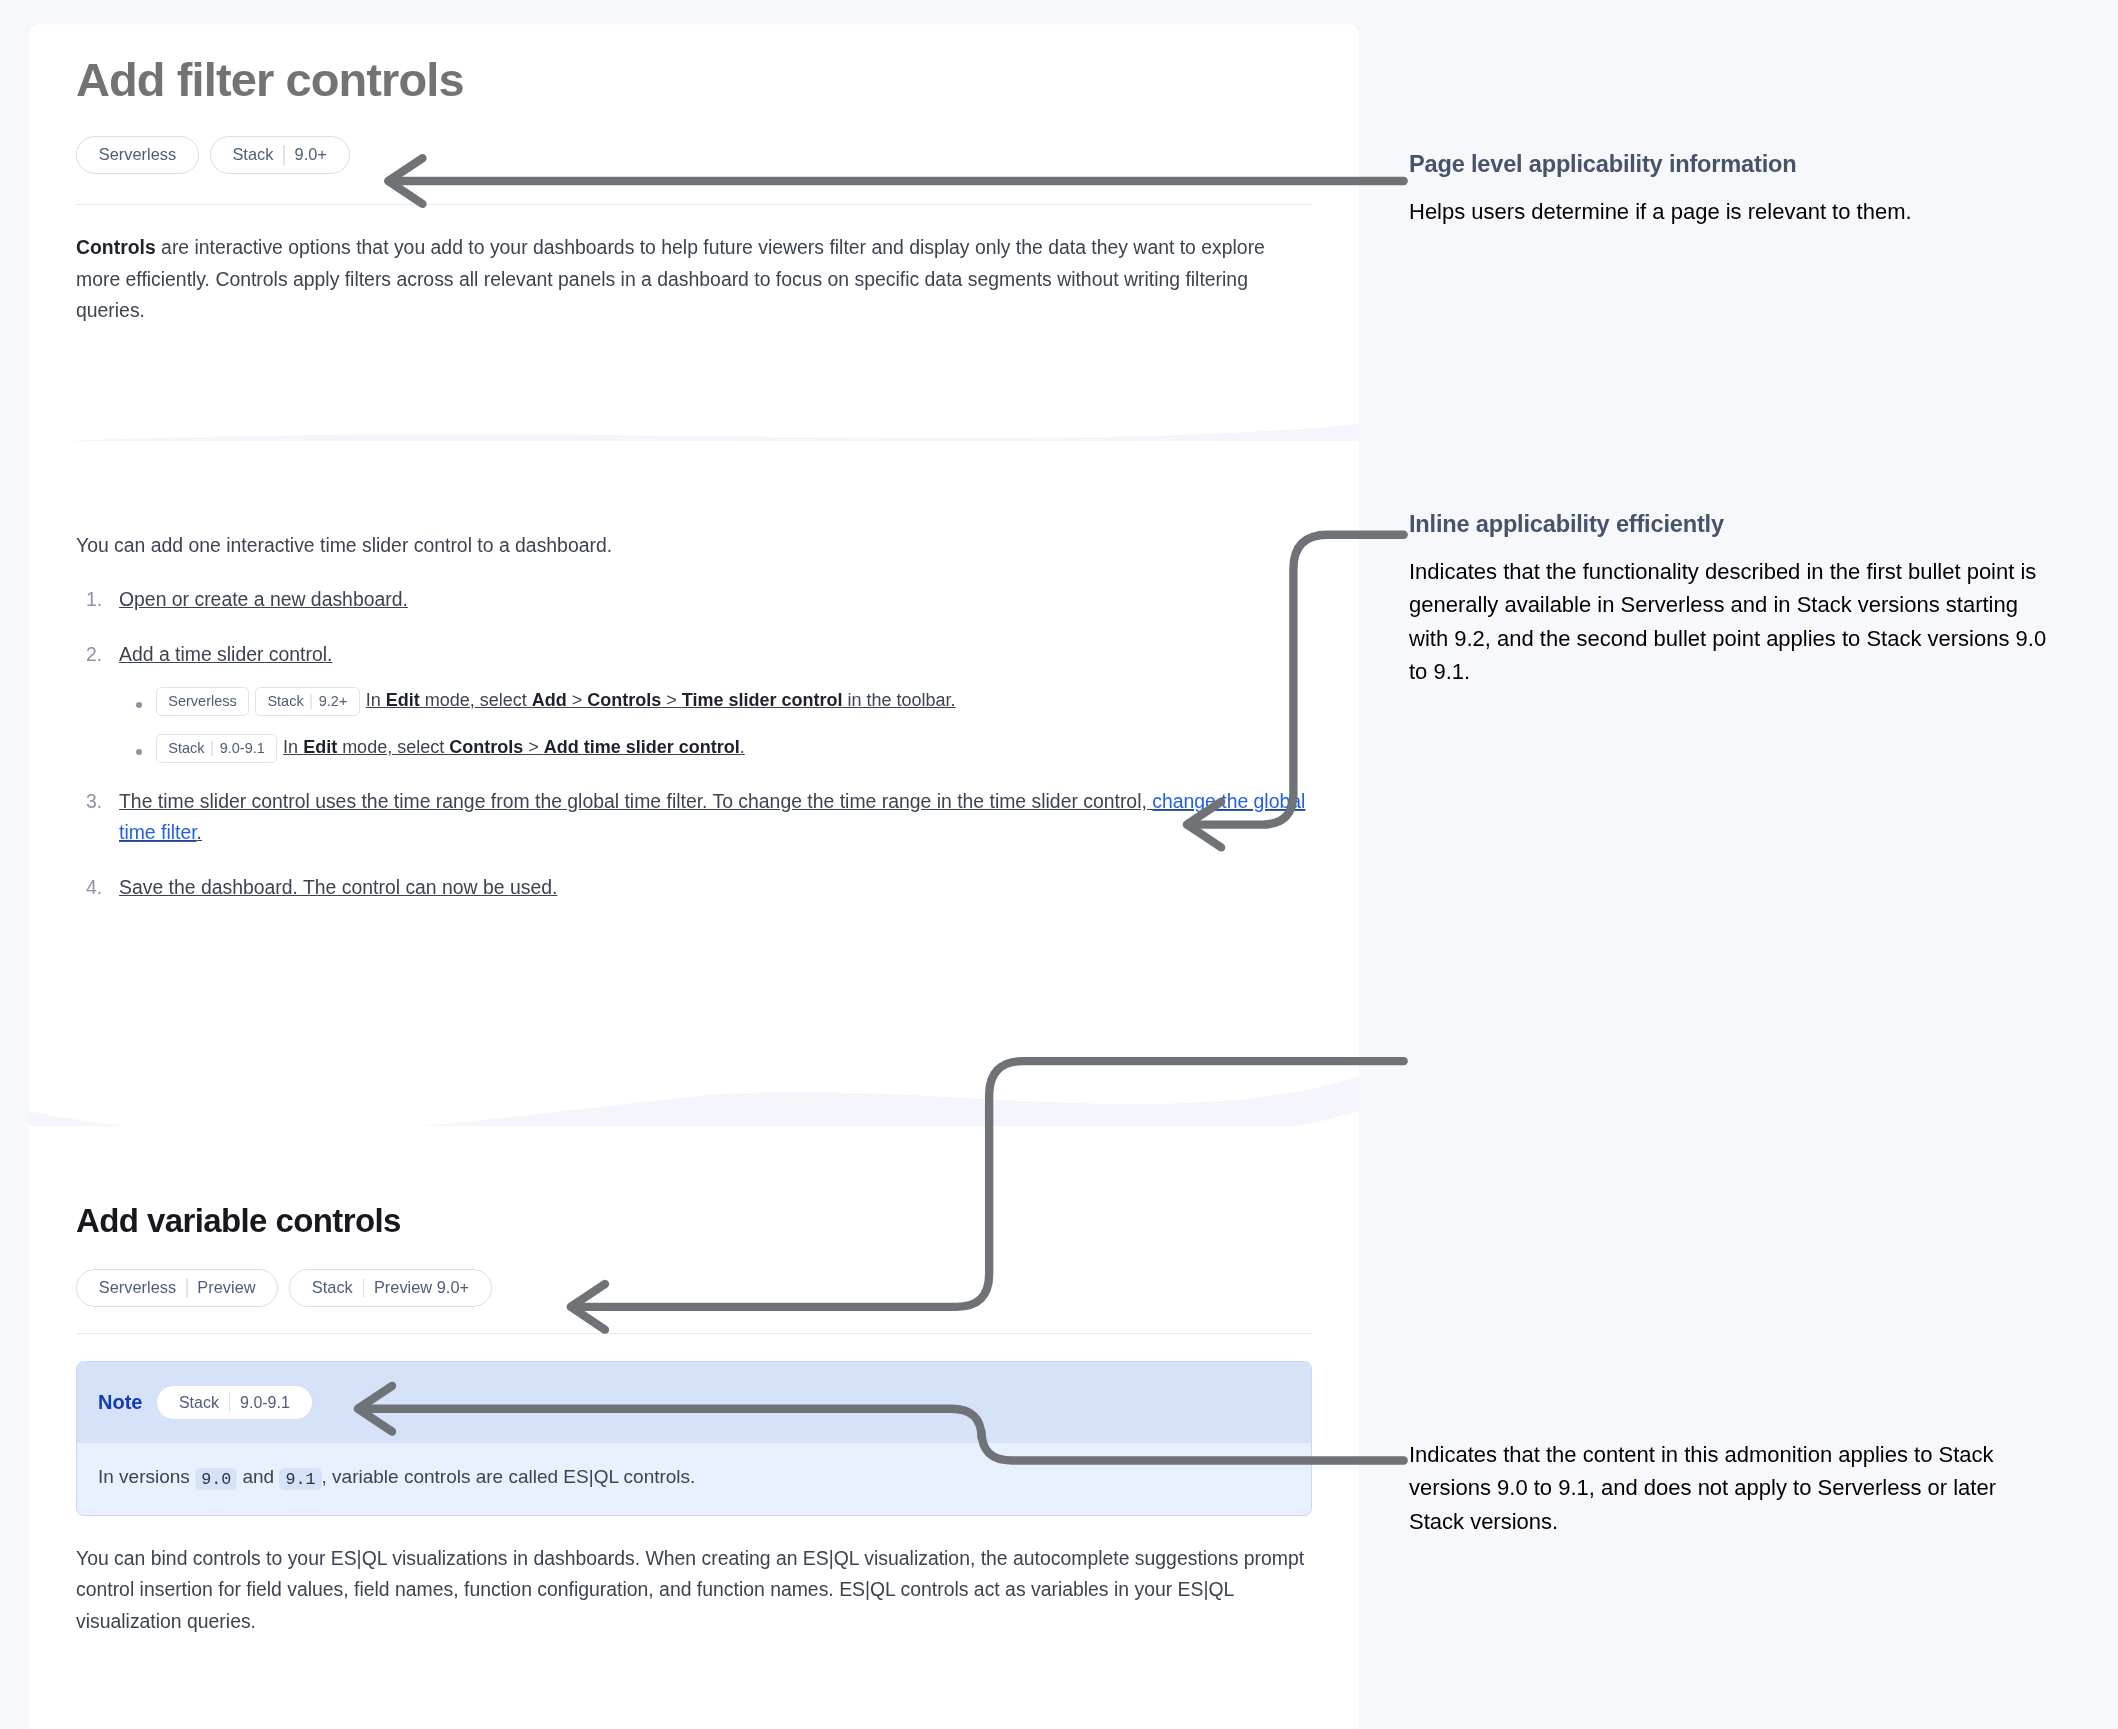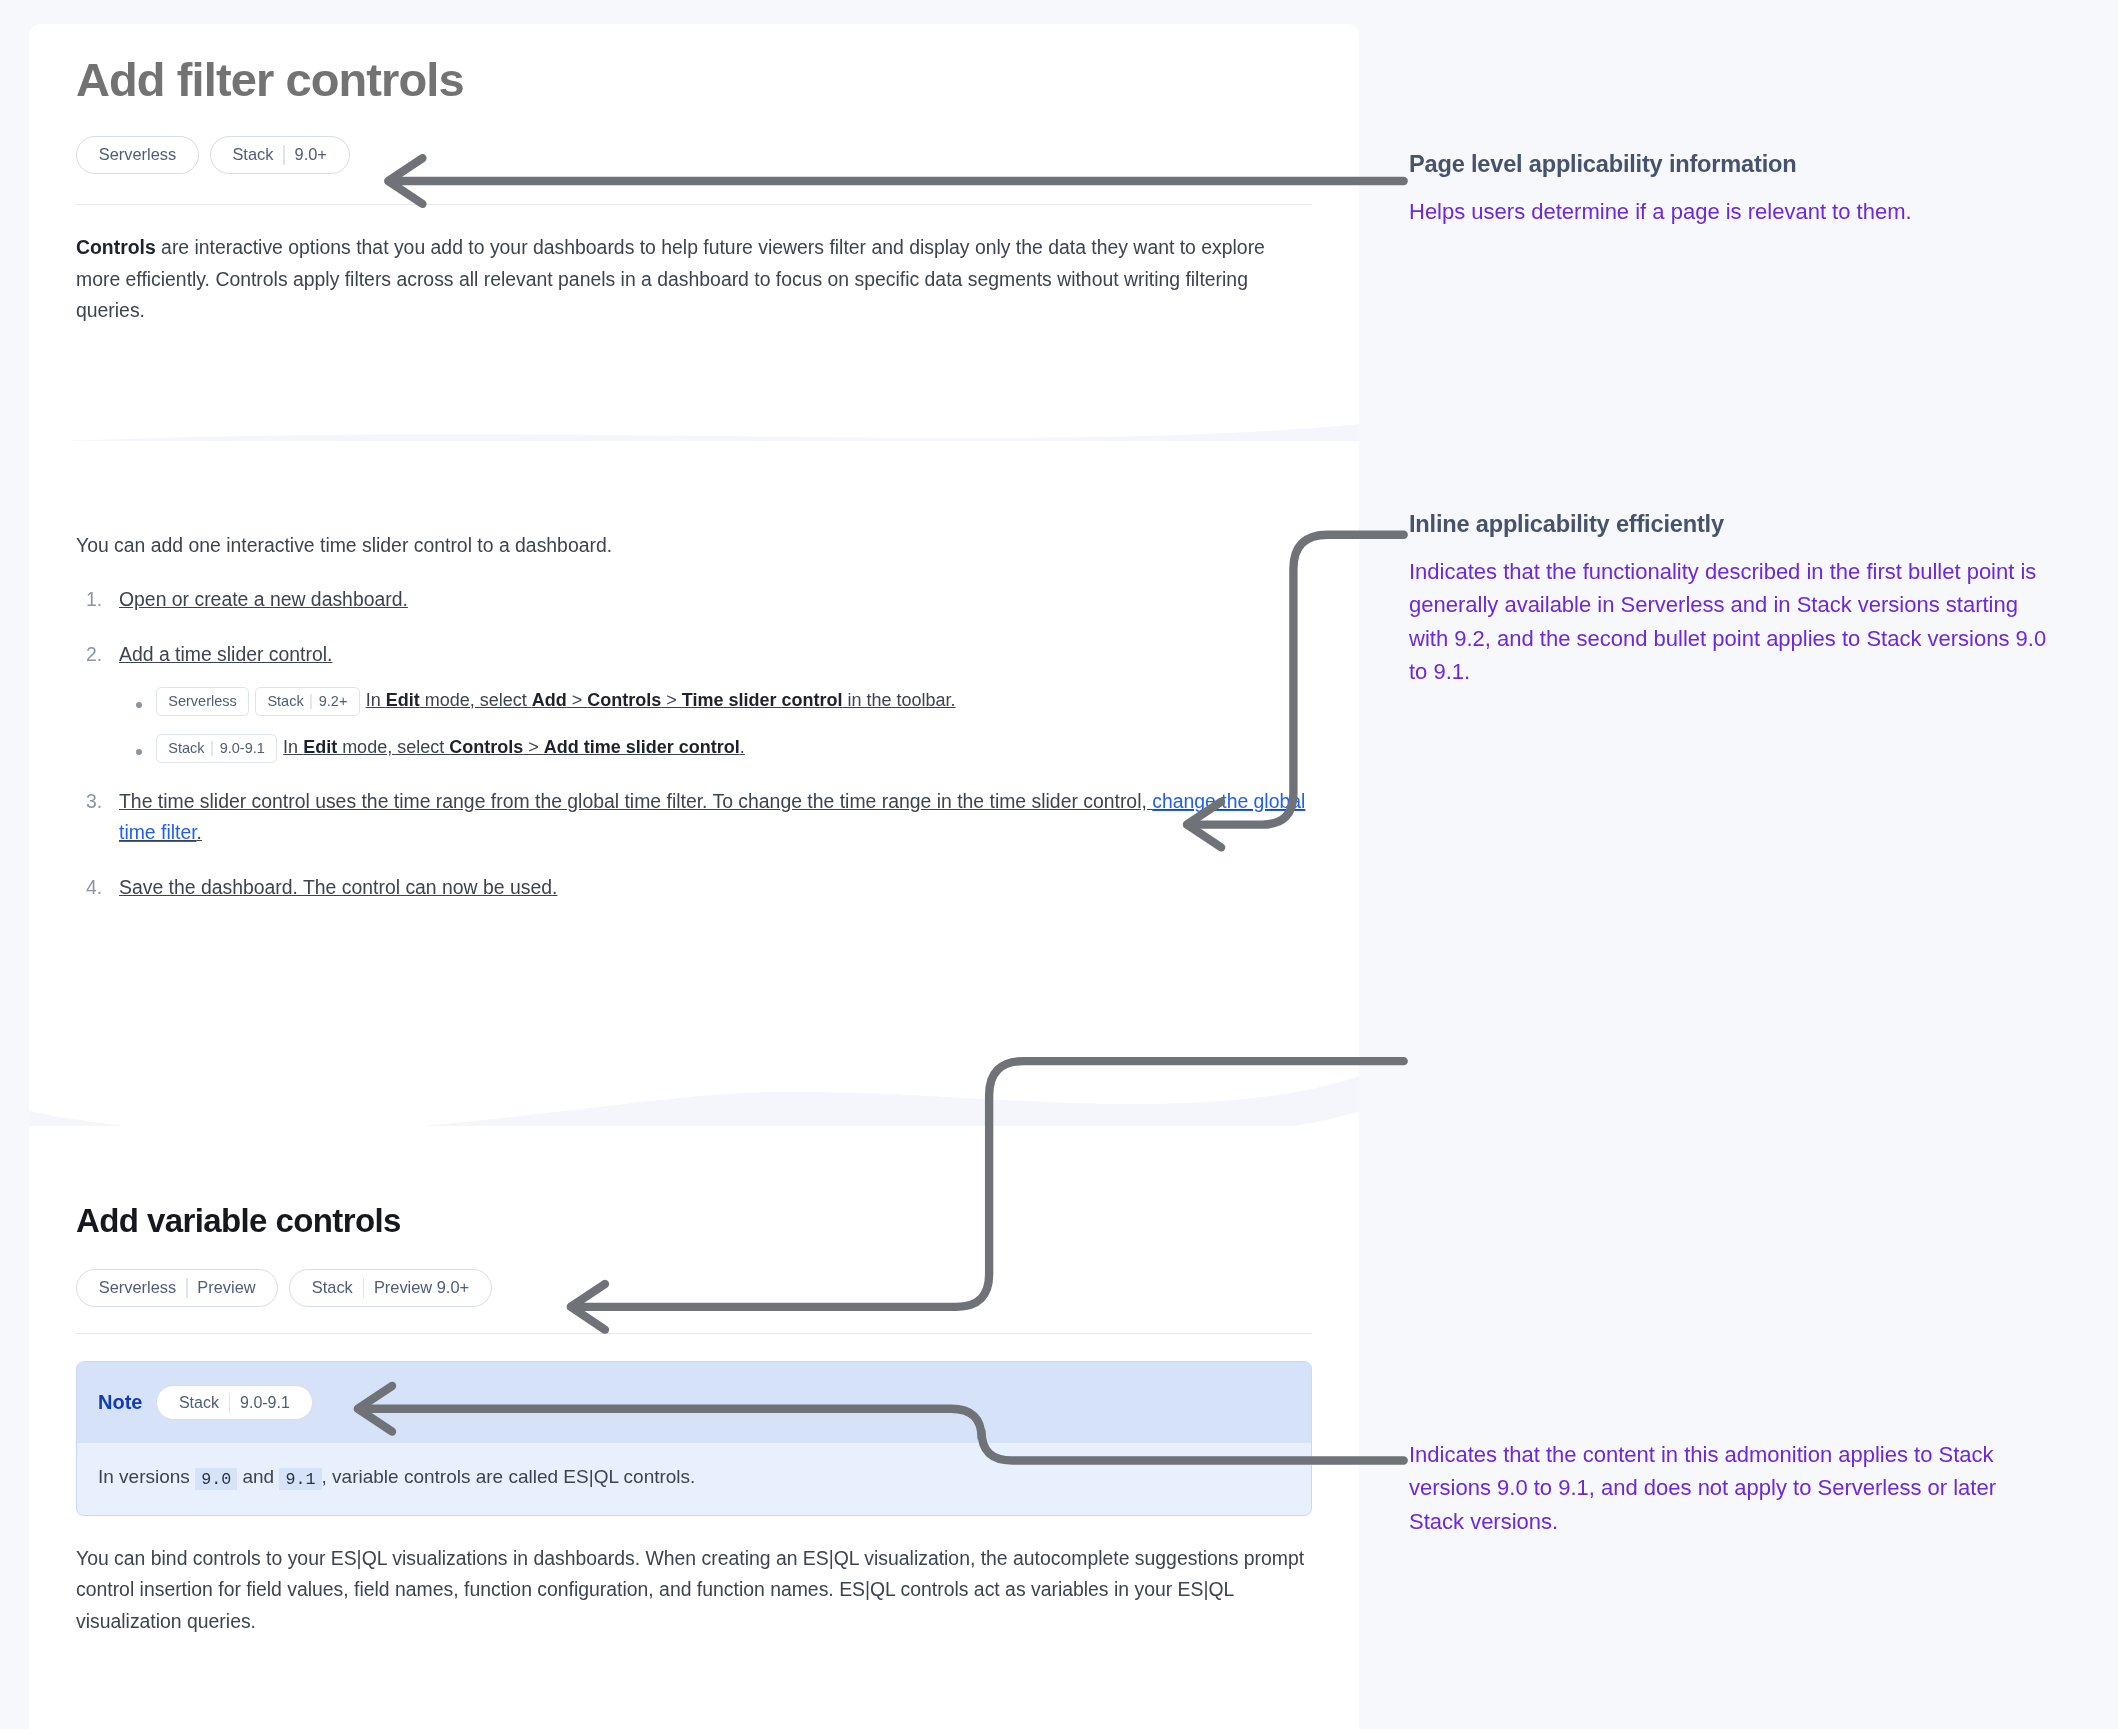--- a/index.html
+++ b/index.html
@@ -198,21 +198,21 @@
   .note-body {
     padding: 20px 21px 23px 21px;
     font-size: 19px;
     line-height: 1.5;
     color: #3c4351;
   }
   code.ver {
     font-family: "Liberation Mono", monospace;
     font-size: 16.7px;
     background: #d6e2f7;
-    border-radius: 0;
+    border-radius: 6px;
     padding: 1.5px 6px;
     color: #26324a;
   }
 
   
   .anno {
     position: absolute;
     left: 1409px;
     width: 639px;
   }
@@ -220,21 +220,21 @@
     margin: 0 0 16.7px 0;
     font-size: 23.6px;
     font-weight: 700;
     letter-spacing: -0.2px;
     color: #46536b;
   }
   .anno p {
     margin: 0;
     font-size: 22px;
     line-height: 1.52;
-    color: #6d28d9;
+    color: #000000;
   }
   #anno-1 { top: 151px; }
   #anno-2 { top: 511px; }
   #anno-3 { top: 1041px; }
   #anno-4 { top: 1438px; }
 
   
   #connectors {
     position: absolute;
     inset: 0;

